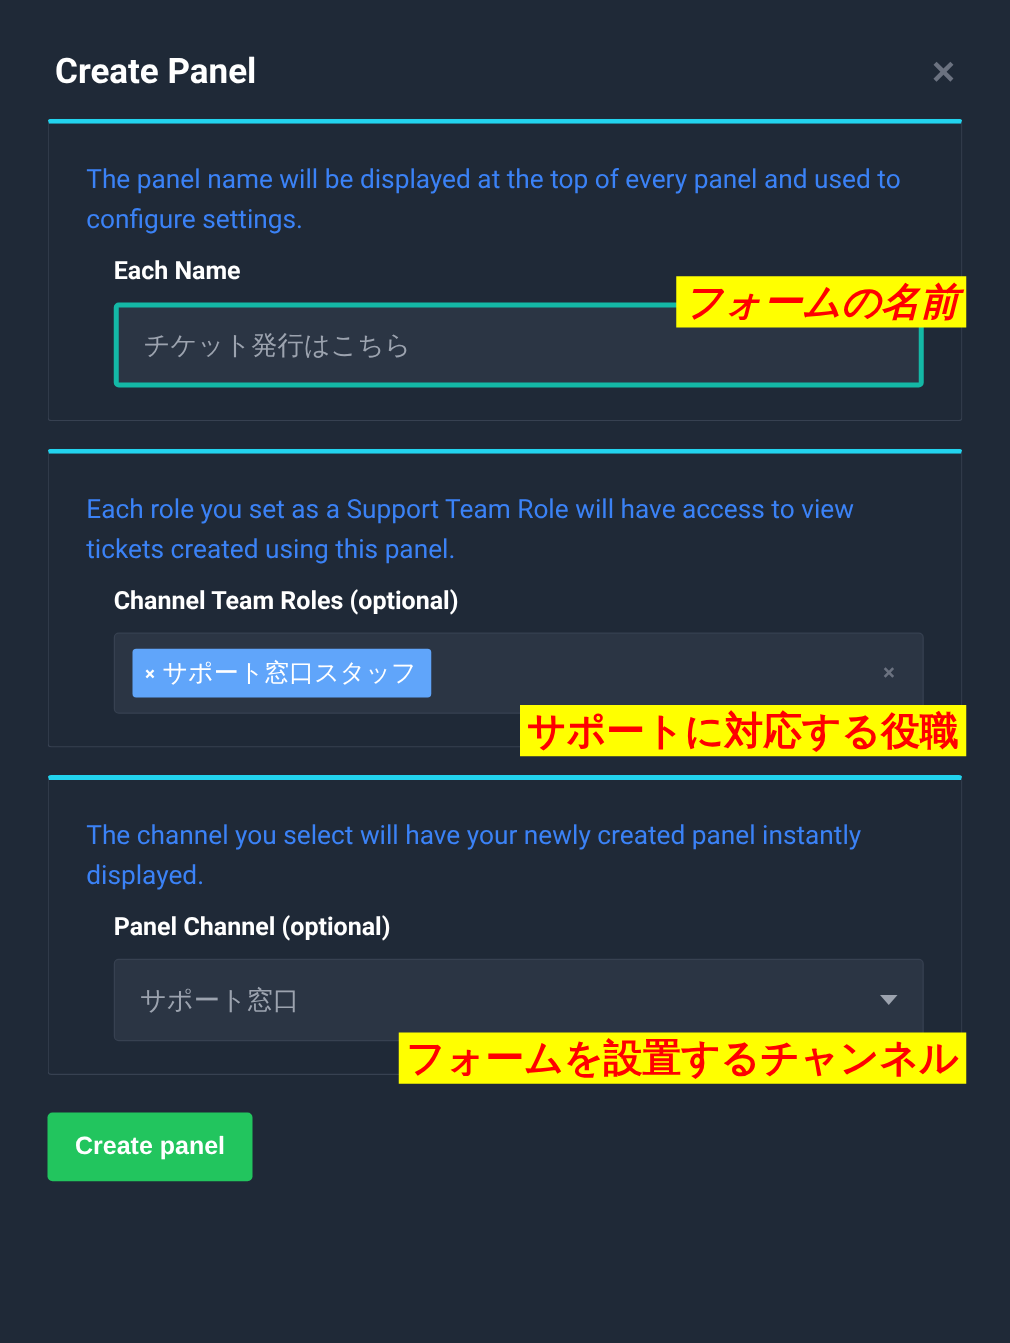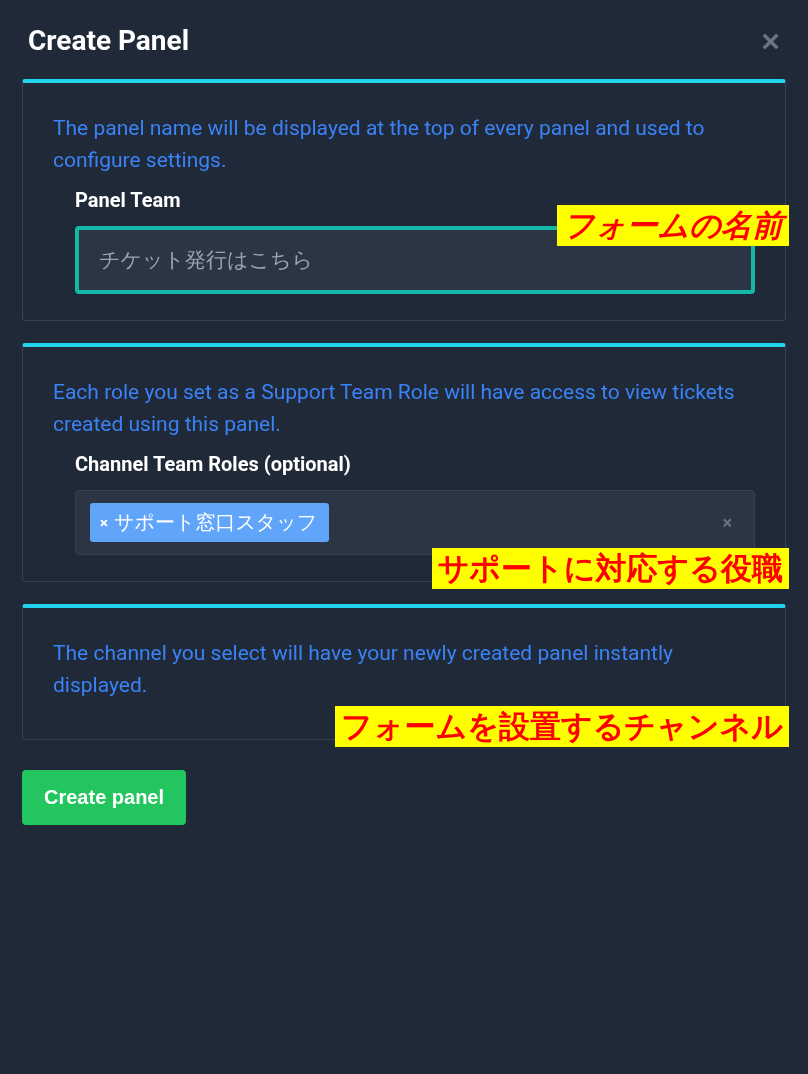--- a/index.html
+++ b/index.html
@@ -5,21 +5,21 @@
   * { box-sizing: border-box; margin: 0; padding: 0; }
   body {
     width: 808px;
     height: 1074px;
     background: #1f2937;
     font-family: -apple-system, BlinkMacSystemFont, "Segoe UI", Roboto, "Helvetica Neue", Arial, sans-serif;
     color: #e5e7eb;
     overflow: hidden;
   }
   .modal {
-    padding: 0;
+    padding: 16px;
   }
   .modal-header {
     display: flex;
     justify-content: space-between;
     align-items: center;
     padding: 24px 28px 22px 28px;
   }
   .modal-title {
     font-size: 28px;
     font-weight: 700;
@@ -158,21 +158,21 @@
     <button class="close-btn">
       <span>×</span>
     </button>
   </div>
 
   <div class="modal-body">
 
     <div class="section">
       <div class="section-desc">The panel name will be displayed at the top of every panel and used to configure settings.</div>
       <div class="field-wrap">
-        <label class="field-label">Panel Team</label>
+        <label class="field-label">Each Name</label>
         <input class="text-input" type="text" value="チケット発行はこちら" style="">
       </div>
       <div class="annotation ann1">フォームの名前</div>
     </div>
 
     <div class="section">
       <div class="section-desc">Each role you set as a Support Team Role will have access to view tickets created using this panel.</div>
       <div class="field-wrap">
         <label class="field-label">Channel Team Roles (optional)</label>
         <div class="tag-input">
@@ -181,20 +181,27 @@
             <span>サポート窓口スタッフ</span>
           </span>
           <span class="clear-x">×</span>
         </div>
       </div>
       <div class="annotation ann2">サポートに対応する役職</div>
     </div>
 
     <div class="section">
       <div class="section-desc">The channel you select will have your newly created panel instantly displayed.</div>
+      <div class="field-wrap">
+        <label class="field-label">Panel Channel (optional)</label>
+        <div class="select-input">
+          <span>サポート窓口</span>
+          <span class="caret"></span>
+        </div>
+      </div>
       <div class="annotation ann3">フォームを設置するチャンネル</div>
     </div>
 
   </div>
 
   <div class="modal-footer">
     <button class="create-btn">Create panel</button>
   </div>
 </div>
 

